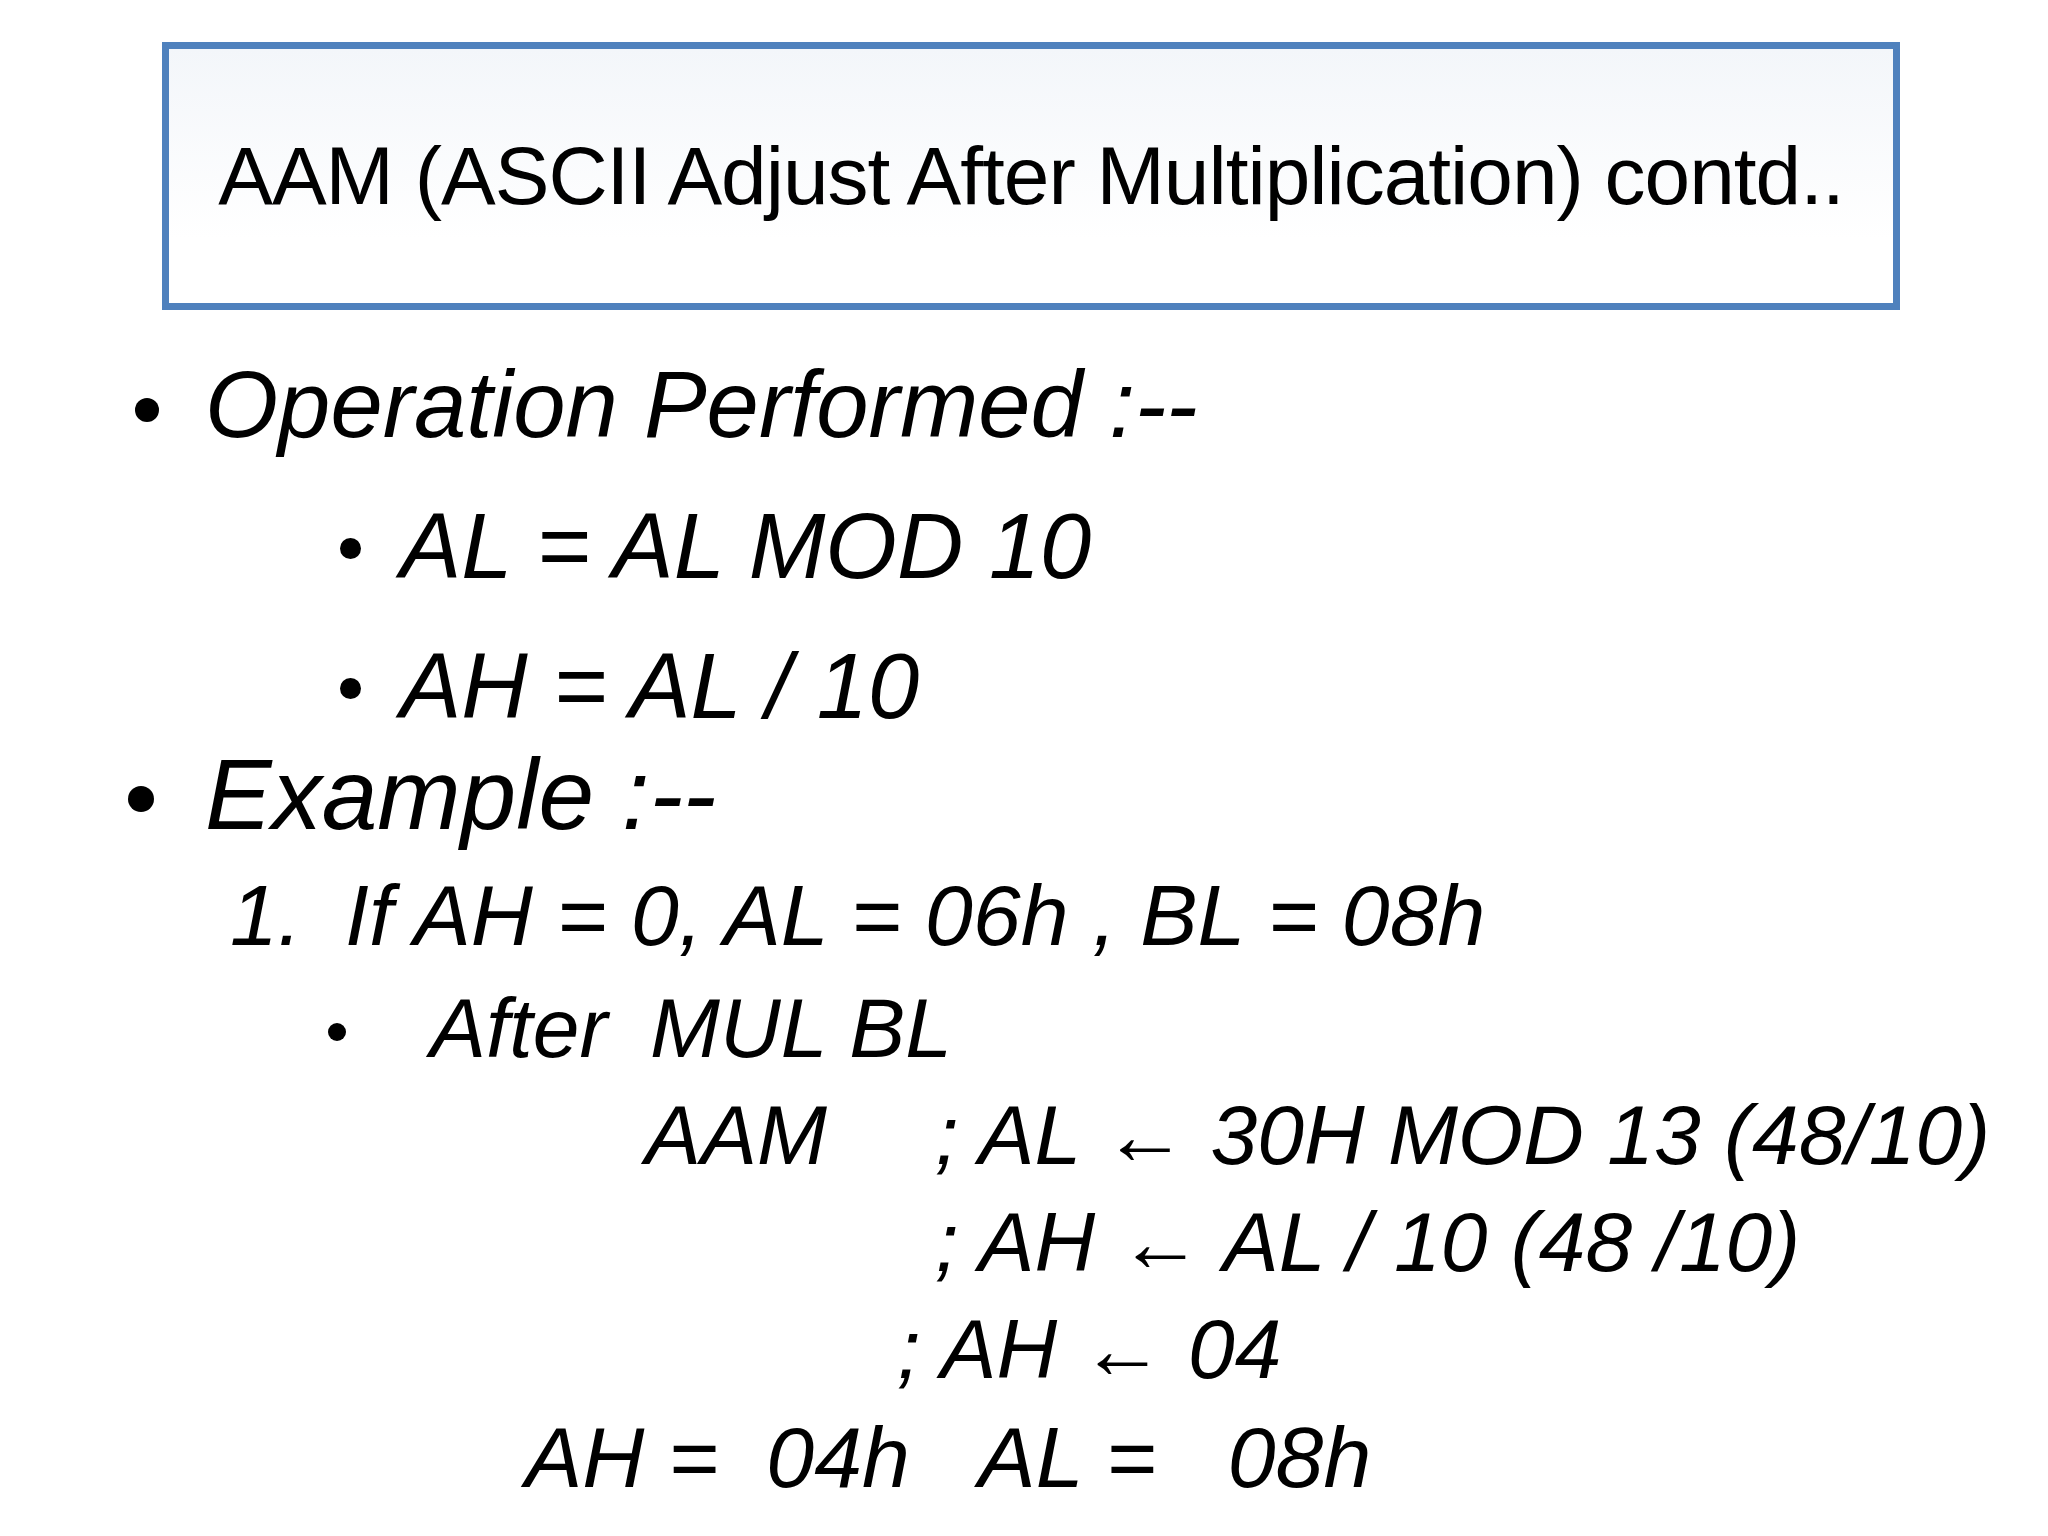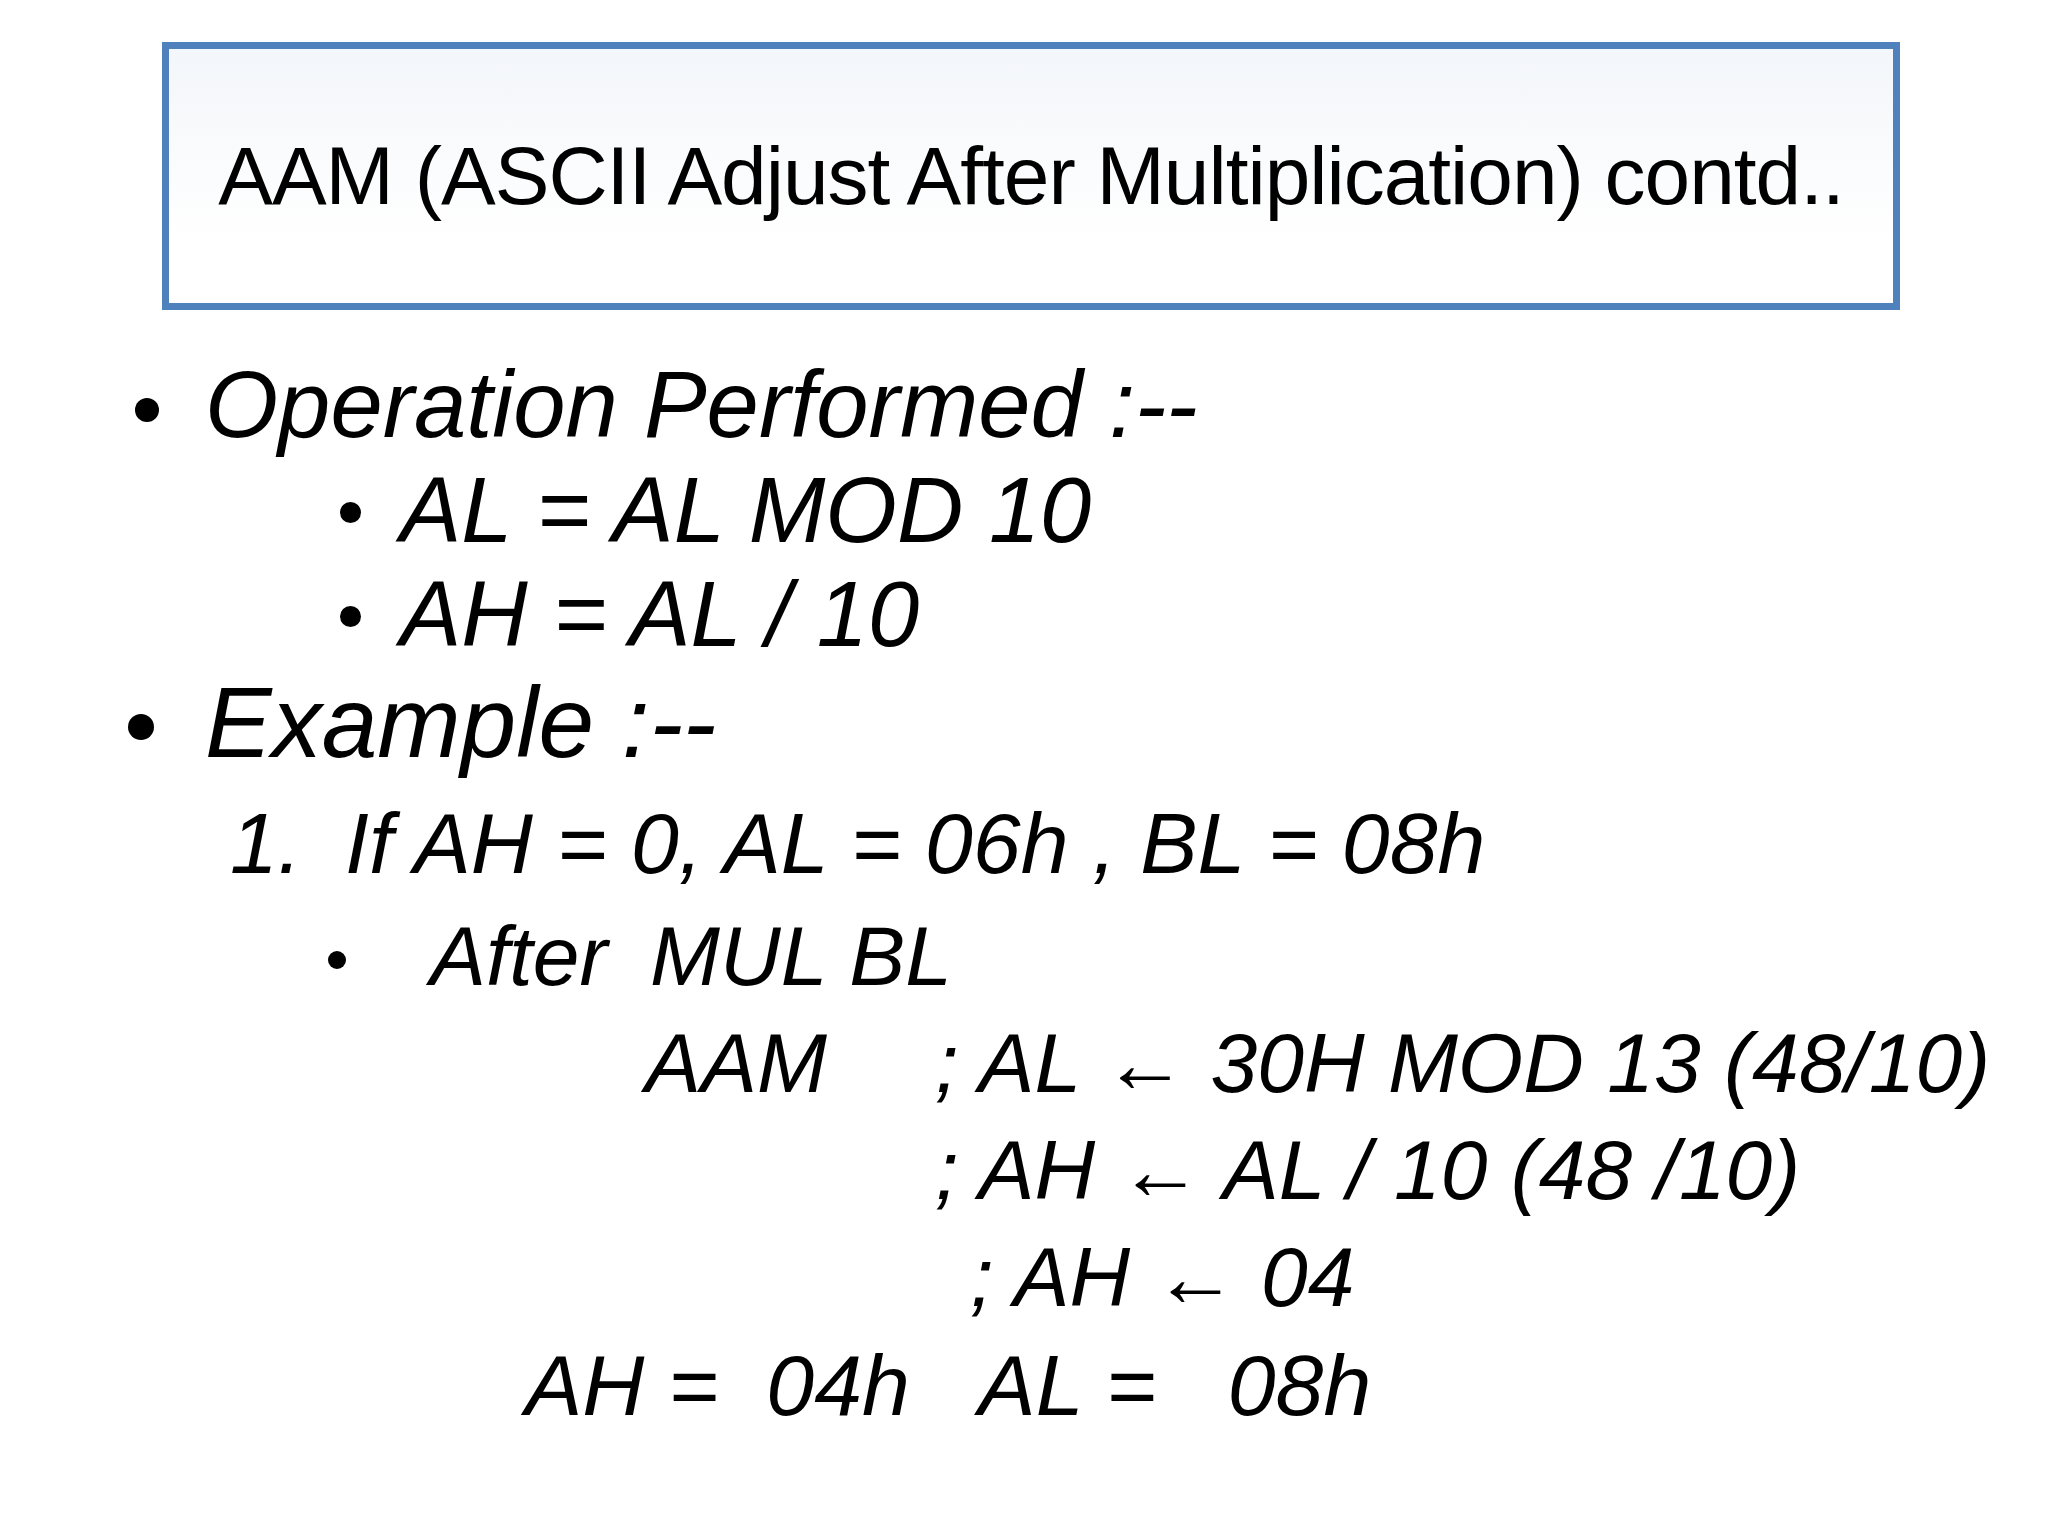--- a/index.html
+++ b/index.html
@@ -29,21 +29,21 @@
     white-space: nowrap;
   }
 
   
   .content { position: absolute; left: 0; top: 358px; width: 2048px; }
 
   .line { position: relative; width: 2048px; white-space: pre; }
   .line > .t { position: absolute; top: 0; line-height: 1; white-space: pre; font-style: italic; }
 
   .l-op-header { height: 106px; font-size: 94px; }
-  .l-op-item   { height: 104px; font-size: 92px; }
+  .l-op-item   { height: 104px; font-size: 92px; margin-top: 36px; }
   .l-example   { height: 128px; font-size: 100px; }
   .l-num       { height: 114px; font-size: 86px; }
   .l-code      { height: 107px; font-size: 84px; padding-left: 12px; }
   .l-result    { height: 110px; font-size: 86px; }
 
   .dot {
     position: absolute;
     background: #000;
     border-radius: 50%;
   }
@@ -94,21 +94,21 @@
       <span class="t" style="left:645px">AAM</span>
       <span class="t" style="left:935px">; AL ← 30H MOD 13 (48/10)</span>
     </div>
 
 
     <div class="line l-code">
       <span class="t" style="left:935px">; AH ← AL / 10 (48 /10)</span>
     </div>
 
     <div class="line l-code">
-      <span class="t" style="left:970px">; AH ← 04</span>
+      <span class="t" style="left:897px">; AH ← 04</span>
     </div>
 
     <div class="line l-result">
       <span class="t" style="left:525px">AH =  04h   AL =   08h</span>
     </div>
 
   </div>
 </div>
 
 </body></html>

